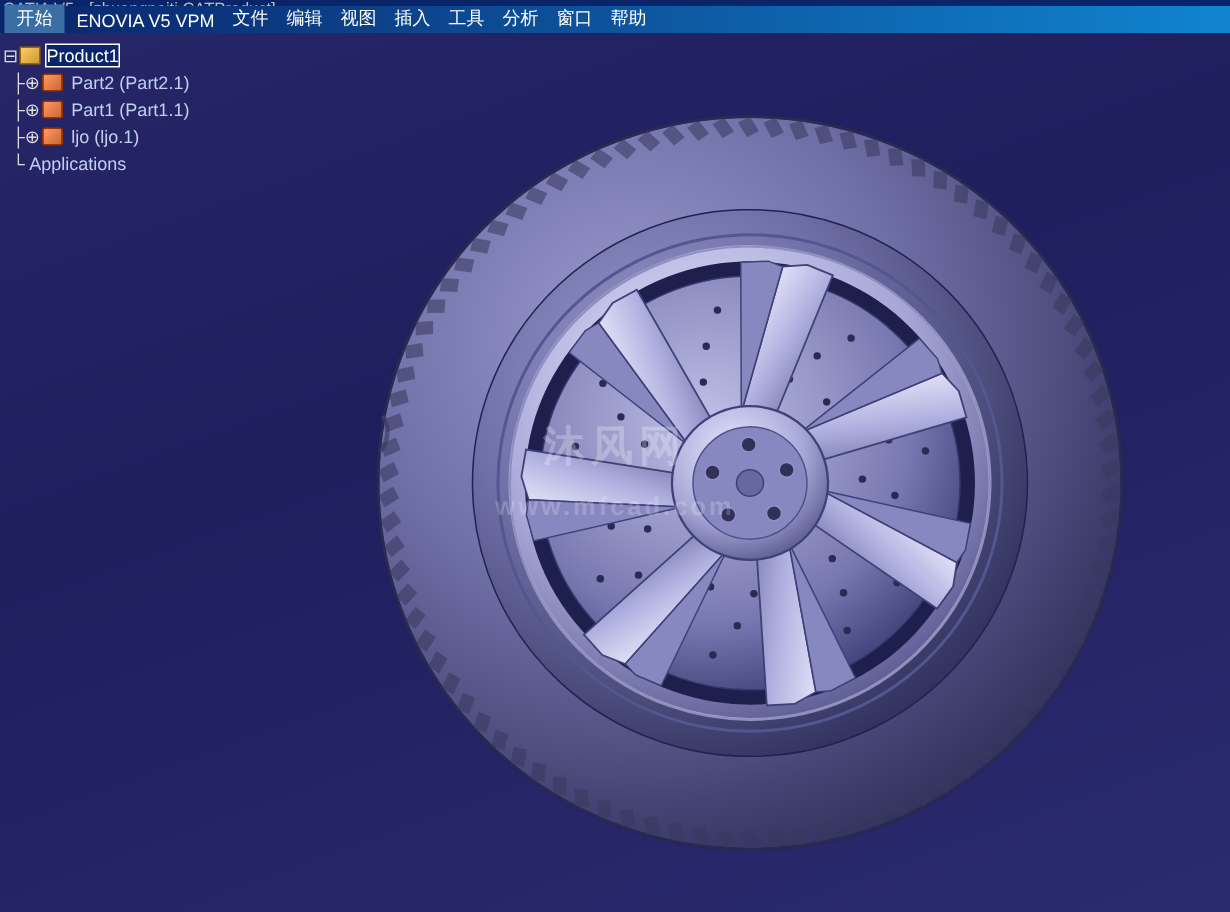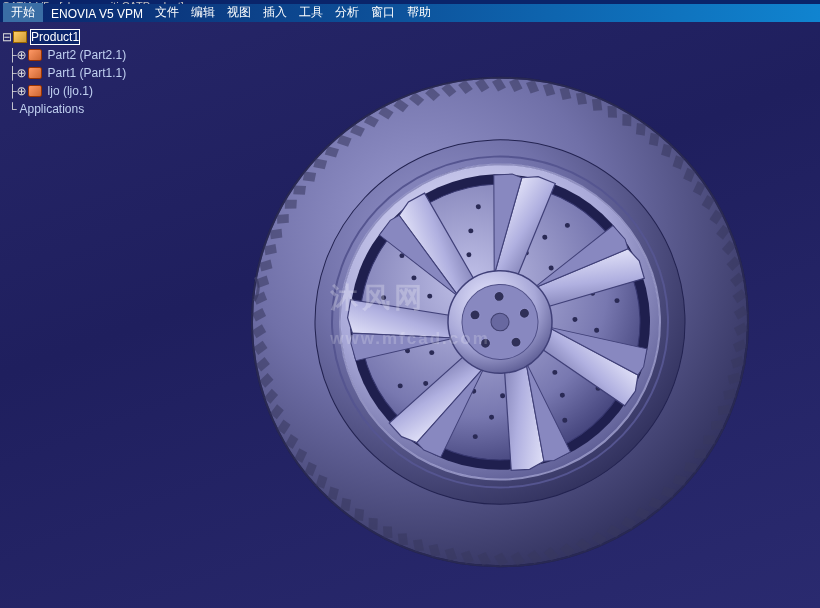--- a/index.html
+++ b/index.html
@@ -9,21 +9,21 @@
 .menubar .item { color: #fff; font-size: 12px; padding: 1px 6px; cursor: default; white-space: nowrap; }
 .menubar .item.start { background: #3a6ea5; padding: 1px 8px; margin-right: 2px; }
 .workspace { position: relative; width: 820px; height: 586px; background: linear-gradient(160deg, #262668 0%, #1f1f5e 40%, #2a2a6f 100%); }
 .tree { position: absolute; left: 2px; top: 6px; font-size: 12px; color: #c0d0f0; }
 .tree .node { display: flex; align-items: center; height: 18px; }
 .tree .node .lines { color: #ddd; font-size: 12px; margin-right: 0; white-space: pre; }
 .tree .node .icon { width: 16px; height: 14px; margin-right: 2px; display: inline-flex; align-items: center; justify-content: center; }
 .tree .node .label { padding: 1px 3px; }
 .tree .node.sel .label { background: #0a246a; border: 1px solid #fff; padding: 0 0; color: #fff; }
 .tree .indent1 { margin-left: 6px; }
-.watermark { position: absolute; left: 50%; top: 50%; transform: translate(-50%, -52%); color: rgba(255,255,255,0.25); font-size: 28px; font-weight: bold; letter-spacing: 4px; pointer-events: none; }
+.watermark { position: absolute; left: 50%; top: 50%; transform: translate(-50%, -52%); color: rgba(255,255,255,0.25); font-size: 28px; font-weight: bold; text-align: center; letter-spacing: 4px; pointer-events: none; }
 .watermark .sub { font-size: 17px; letter-spacing: 2px; margin-top: 12px; color: rgba(255,255,255,0.2); }
 .box-icon { width:14px; height:12px; background: linear-gradient(135deg,#ffcc66,#cc9933); border:1px solid #996600; }
 .part-icon { width:14px; height:12px; background: linear-gradient(135deg,#ff9966,#cc6633); border:1px solid #993300; border-radius:2px; }
 svg.model { position: absolute; left: 0; top: 0; }
 </style>
 </head>
 <body>
 
 <div class="titlebar">
   <span>CATIA V5 - [zhuangpeiti.CATProduct]</span>

